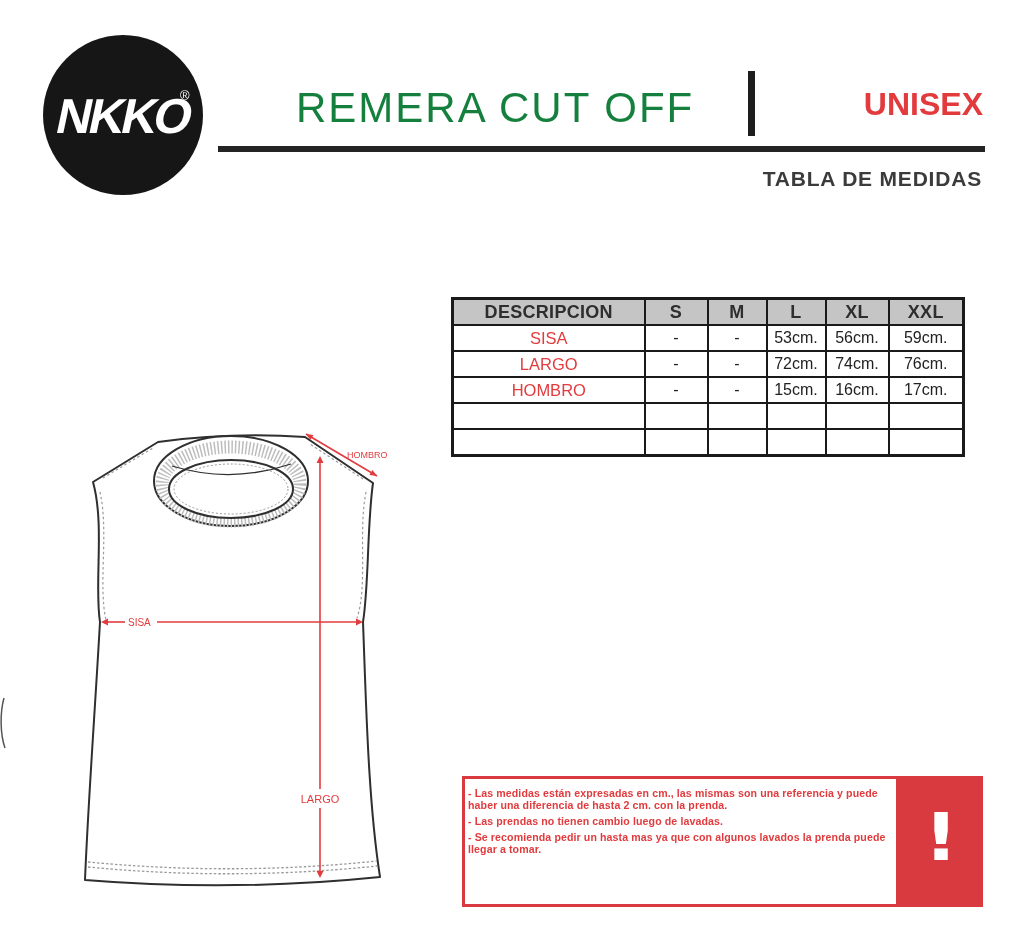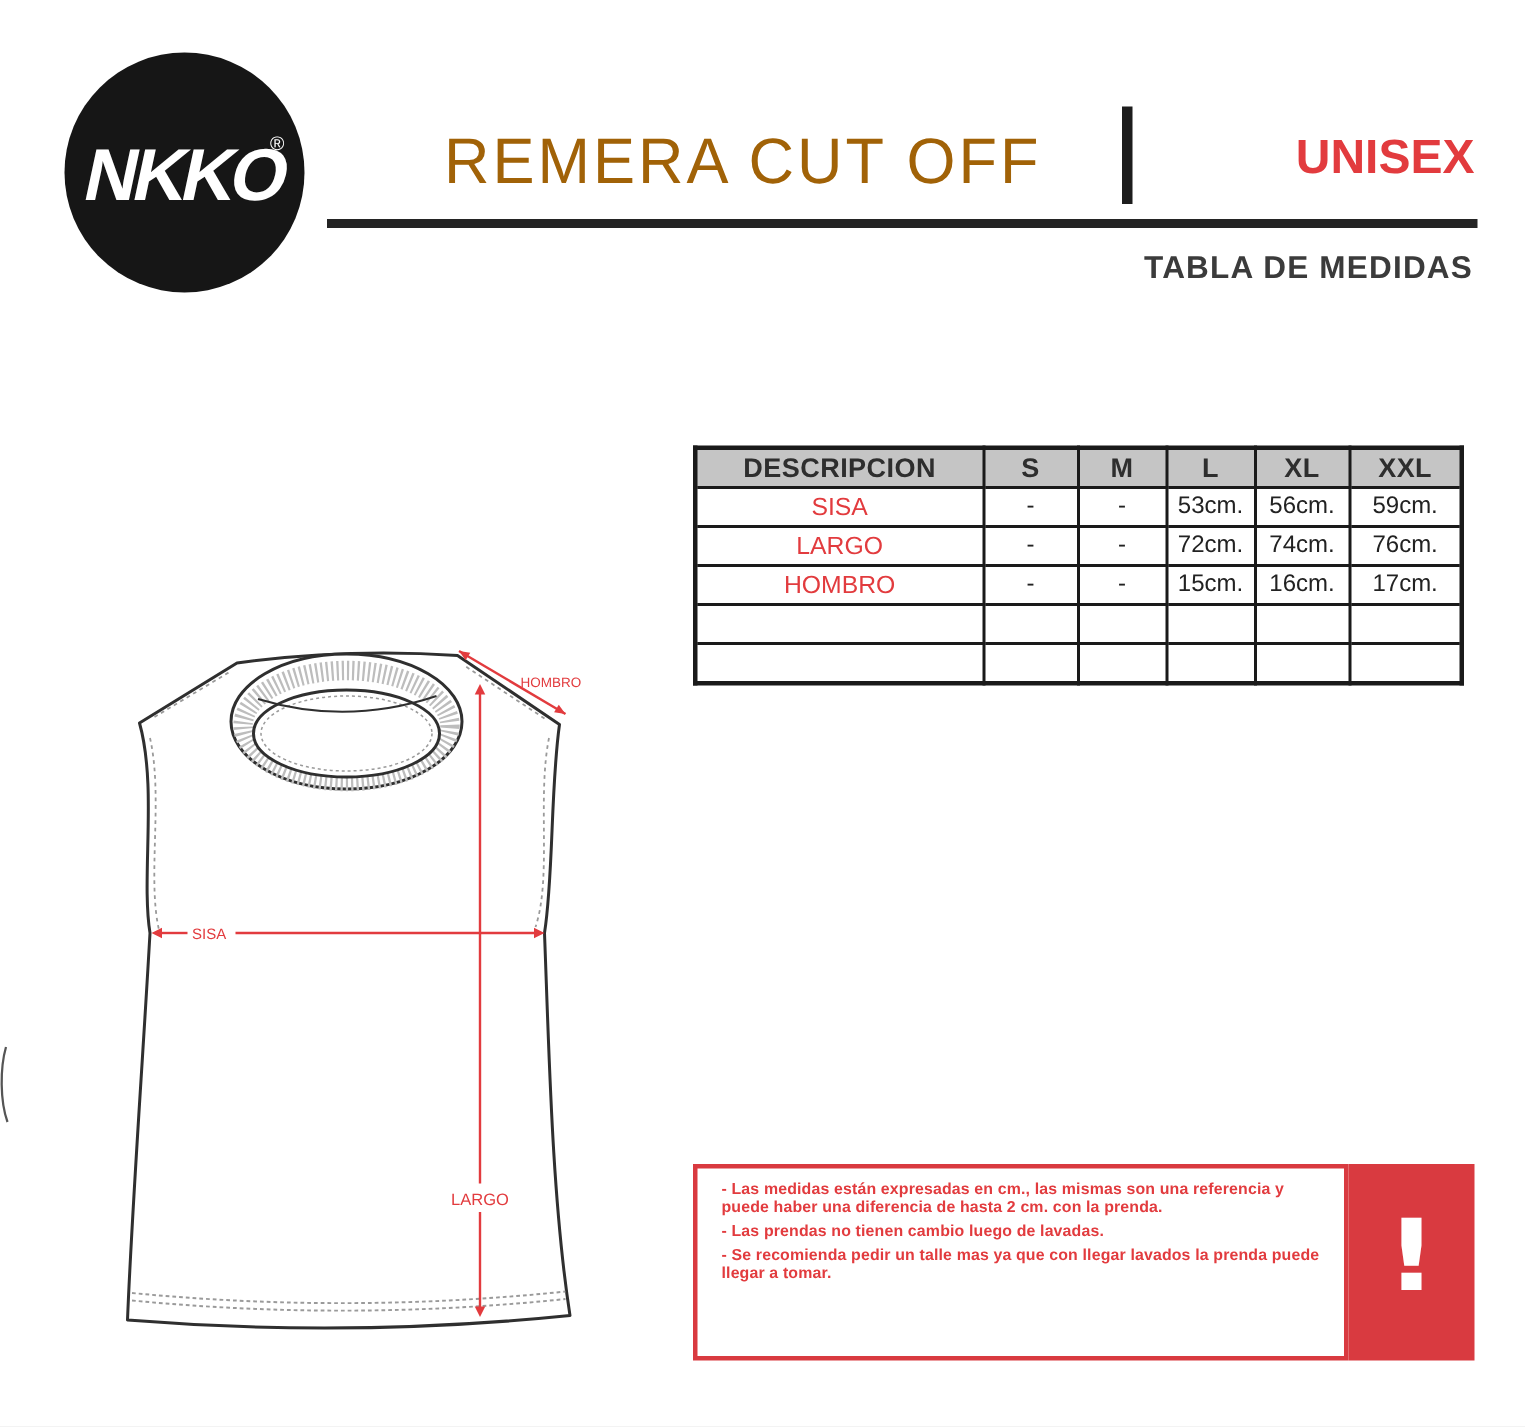--- a/index.html
+++ b/index.html
@@ -4,51 +4,51 @@
 <style>
   html,body{margin:0;padding:0;background:#e9e9e9;}
   .page{
     position:relative;width:1024px;height:951px;margin:0 auto;background:#ffffff;
     overflow:hidden;font-family:"Liberation Sans",sans-serif;color:#1d1d1d;
   }
   
   .logo-wrap{position:absolute;left:42px;top:34px;width:162px;height:162px;}
   .product-title{
     position:absolute;left:296px;top:84px;width:376px;text-align:center;
-    font-size:42px;font-weight:400;letter-spacing:2px;color:#a16207;white-space:nowrap;
+    font-size:42px;font-weight:400;letter-spacing:2px;color:#15803d;white-space:nowrap;
     transform:scaleY(1.02);
   }
   .v-divider{position:absolute;left:748px;top:71px;width:7px;height:65px;background:#1d1d1d;}
   .audience{
     position:absolute;right:41px;top:86px;font-size:32px;font-weight:bold;
     letter-spacing:0px;color:#e23b3e;white-space:nowrap;
   }
   .rule-thick{position:absolute;left:218px;top:146px;width:767px;height:6px;background:#242424;}
   .table-caption{
     position:absolute;right:42px;top:167px;font-size:21px;font-weight:bold;
     color:#3b3b3b;letter-spacing:0.8px;white-space:nowrap;
   }
   
   .size-table{
-    position:absolute;left:462px;top:297px;border-collapse:collapse;table-layout:fixed;
+    position:absolute;left:451px;top:297px;border-collapse:collapse;table-layout:fixed;
     border:3px solid #1a1a1a;
   }
   .size-table th,.size-table td{
     border:2px solid #1a1a1a;height:22px;padding:1px 2px;text-align:center;vertical-align:middle;
   }
   .size-table th{background:#c5c5c5;font-size:18px;font-weight:bold;color:#2e2e2e;letter-spacing:0.3px;}
   .size-table td{font-size:16px;color:#222222;}
   .size-table td.row-label{color:#e23b3e;font-size:16.5px;}
   
   .garment-svg{position:absolute;left:0px;top:410px;}
   
   .note-box{position:absolute;left:462px;top:776px;width:521px;height:131px;display:flex;}
   .note-text{
     width:437px;box-sizing:border-box;border:3px solid #d93a40;background:#ffffff;
-    padding:9px 8px 6px 16px;
+    padding:9px 8px 6px 3px;
   }
   .note-text p{
     margin:0 0 4.5px 0;font-size:10.6px;line-height:1.1;font-weight:bold;
     color:#e23b3e;letter-spacing:0.1px;
   }
   .note-text p:last-child{margin-bottom:0;}
   .warning-square{
     flex:1;background:#d93a40;display:flex;align-items:center;justify-content:center;
   }
   .warning-glyph{
@@ -184,20 +184,20 @@
       <polygon points="320,468 316.5,461 323.5,461" stroke="none"></polygon>
     </g>
     <rect x="295" y="381" width="50" height="15" fill="#ffffff"></rect>
     <text x="320" y="393" font-size="11" fill="#e23b3e" text-anchor="middle" font-family="Liberation Sans, sans-serif">LARGO</text>
   </svg>
 
   <div class="note-box">
     <div class="note-text">
         <p>- Las medidas están expresadas en cm., las mismas son una referencia y puede haber una diferencia de hasta 2 cm. con la prenda.</p>
         <p>- Las prendas no tienen cambio luego de lavadas.</p>
-        <p>- Se recomienda pedir un talle mas ya que con llegar lavados la prenda puede llegar a tomar.</p>
+        <p>- Se recomienda pedir un hasta mas ya que con algunos lavados la prenda puede llegar a tomar.</p>
       </div>
     <div class="warning-square">
       <span class="warning-glyph">!</span>
     </div>
   </div>
 
 </div>
 
 </body></html>

